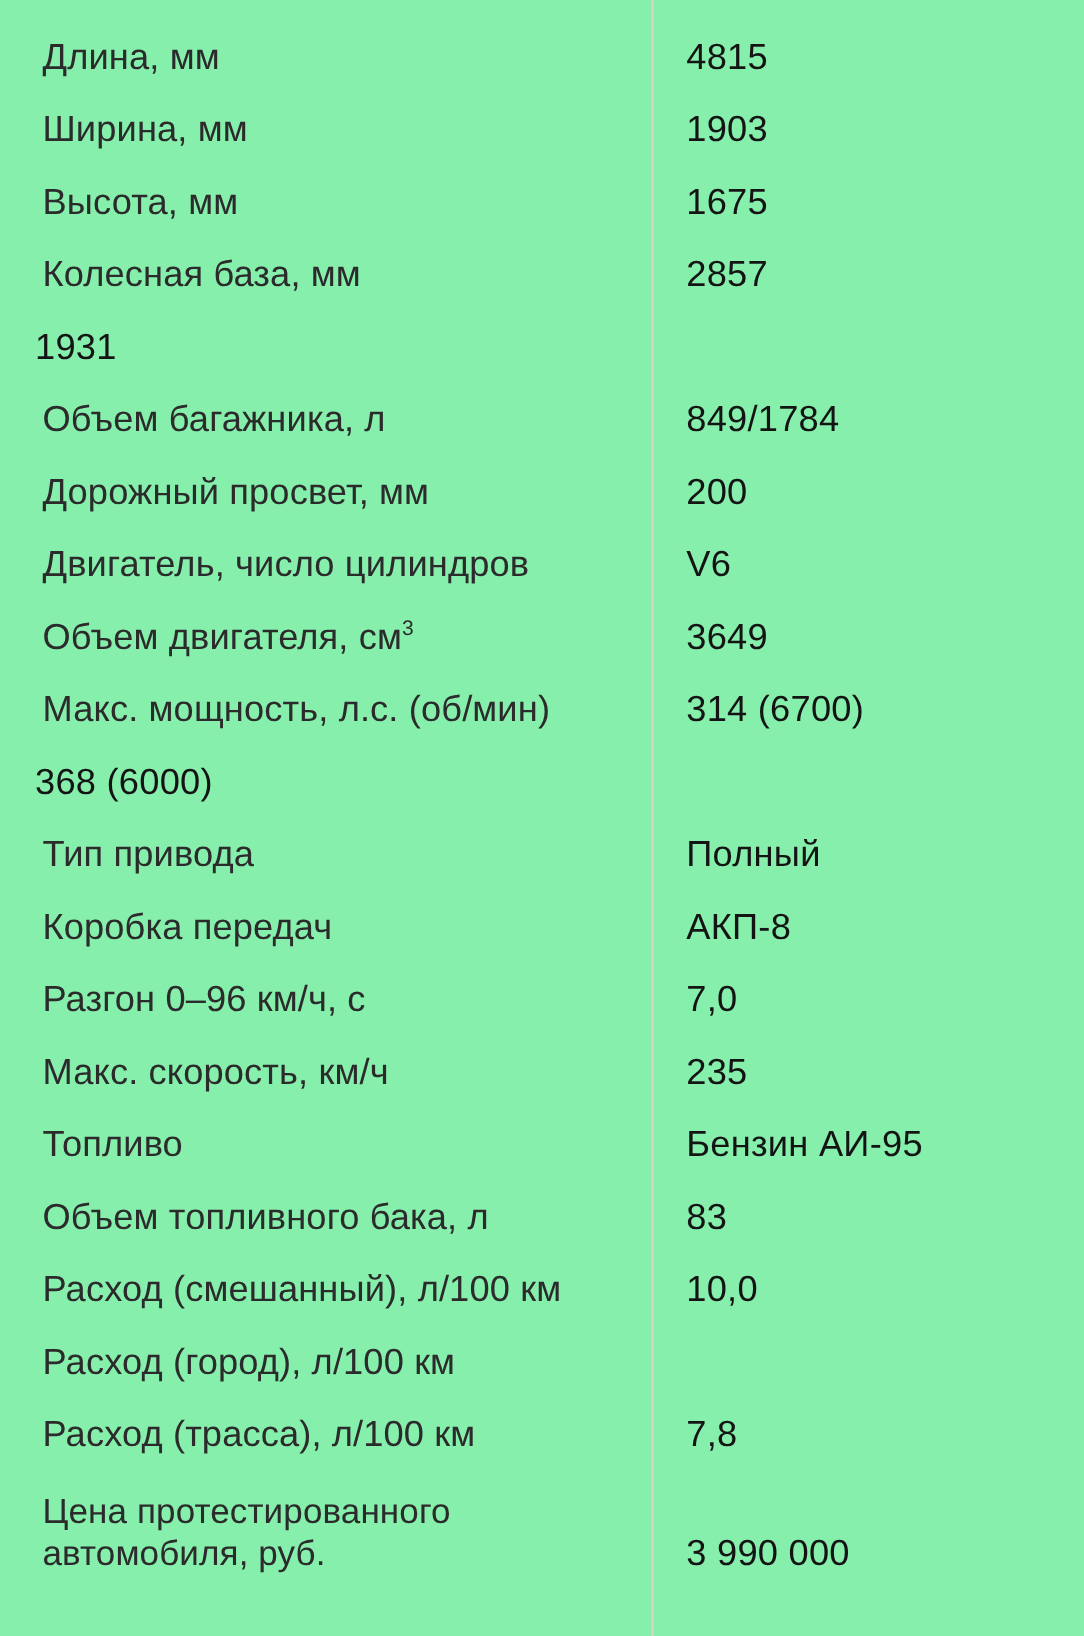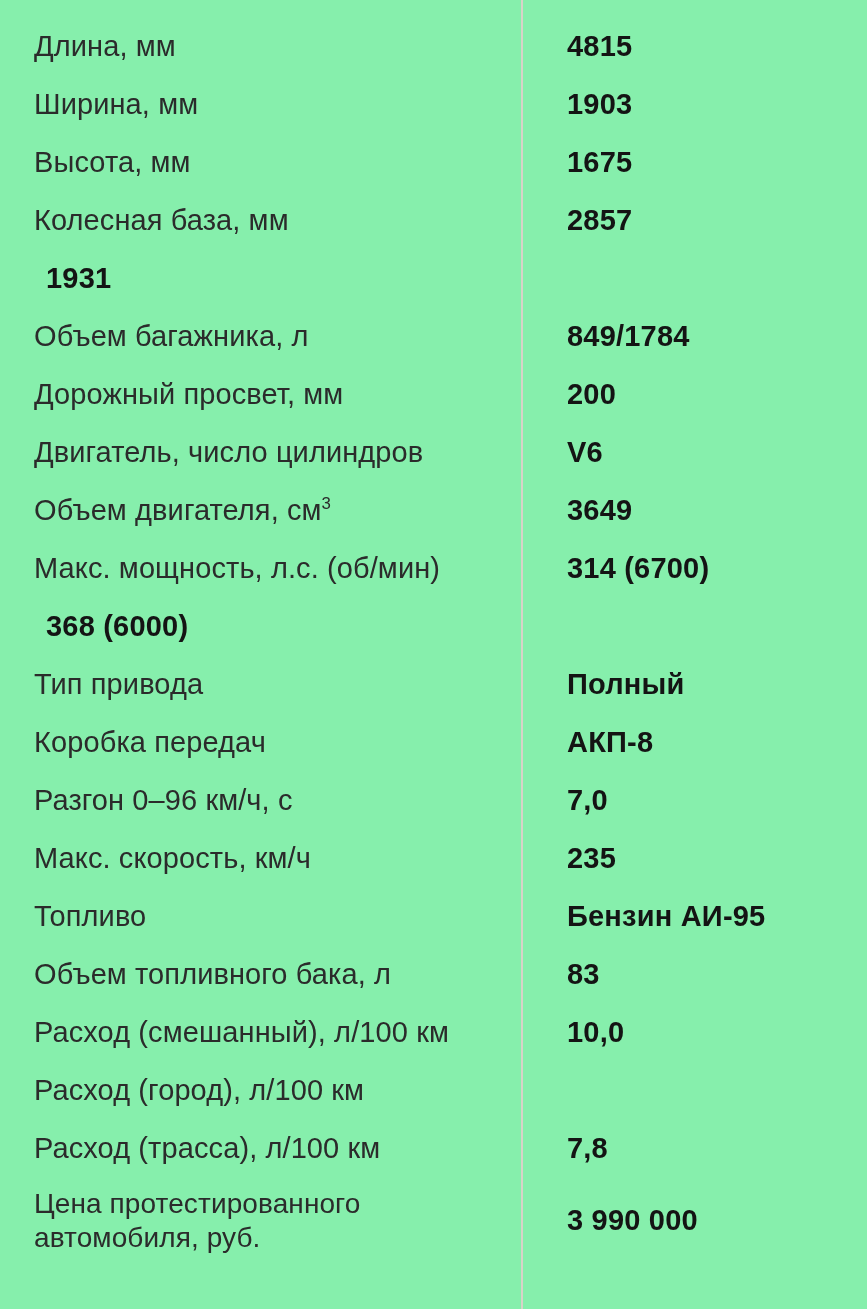--- a/index.html
+++ b/index.html
@@ -46,30 +46,30 @@
     padding: 4px 16px 4px 34px;
     font-size: 29px;
     font-weight: 400;
     color: #2b2b2b;
     line-height: 1.15;
     letter-spacing: 0.1px;
   }
   .row .value {
     flex: 1;
     box-sizing: border-box;
-    padding: 4px 10px 4px 46px;
+    padding: 4px 10px 4px 28px;
     font-size: 29px;
-    font-weight: 700;
+    font-weight: 400;
     color: #141414;
     line-height: 1.15;
     letter-spacing: 0.2px;
   }
   .row.tall {
     min-height: 86px;
-    align-items: center;
+    align-items: flex-end;
   }
   .row.tall .label {
     font-size: 28px;
     line-height: 1.22;
   }
   .row .label sup {
     font-size: 0.58em;
     vertical-align: super;
     line-height: 0;
   }

